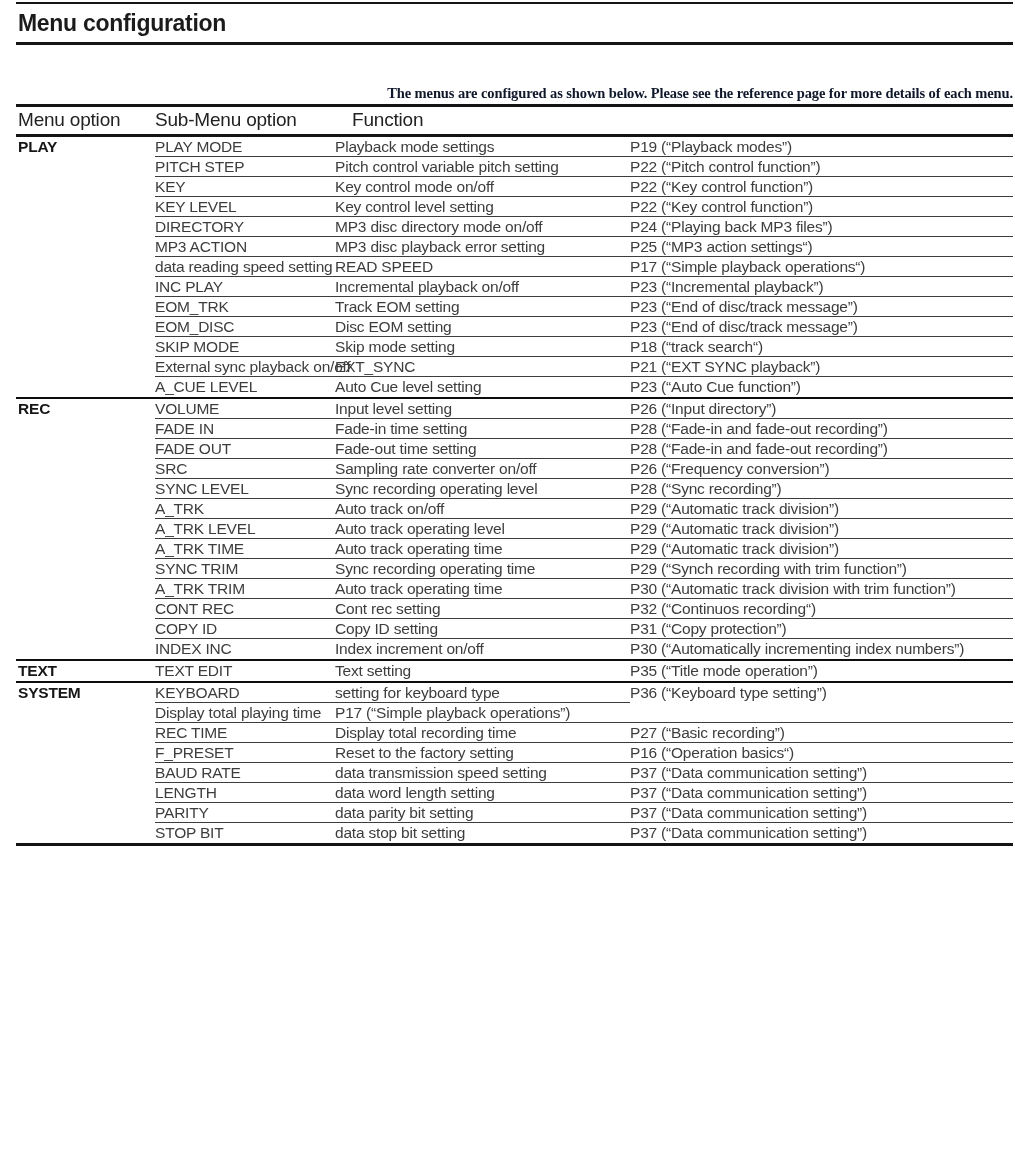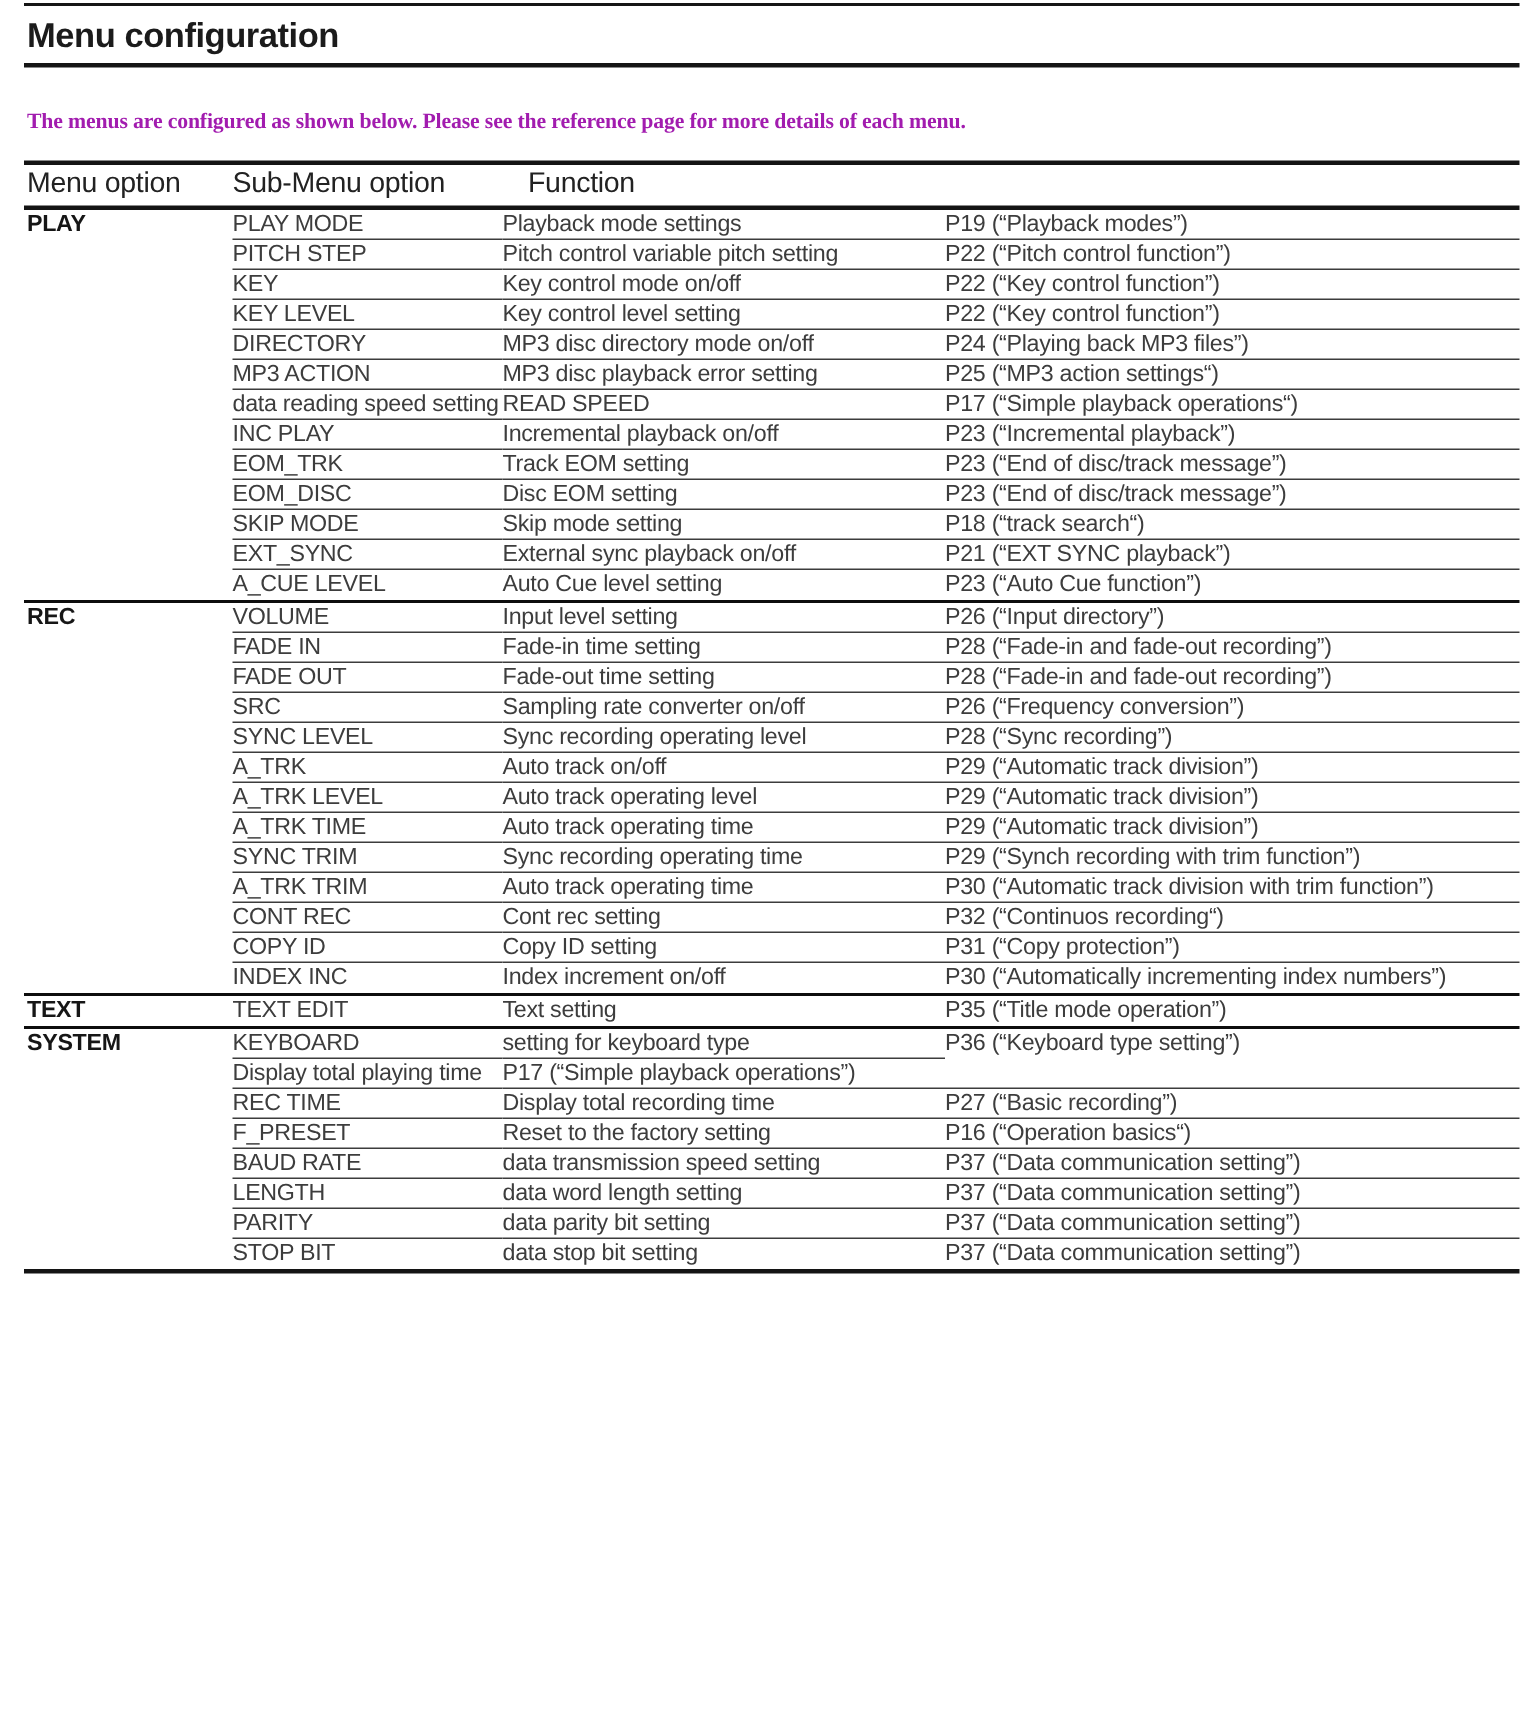--- a/index.html
+++ b/index.html
@@ -31,27 +31,28 @@
     line-height: 1.2;
   }
   .title-rule {
     height: 3px;
     background: #151515;
   }
   .intro {
     font-family: "Liberation Serif", serif;
     font-weight: 700;
     font-size: 14.5px;
-    color: #a21caf;
-    margin-top: 28px;
+    color: #0f172a;
+    margin-top: 40px;
     padding-left: 2px;
     letter-spacing: -0.1px;
+    text-align: right;
   }
   .menu-table {
-    margin-top: 17px;
+    margin-top: 2px;
   }
   .thead {
     border-top: 3px solid #141414;
     border-bottom: 3px solid #141414;
     display: grid;
     grid-template-columns: 139px 180px 295px 1fr;
     align-items: center;
     height: 27px;
     font-size: 19px;
     color: #222222;
@@ -182,22 +183,22 @@
     <div class="cell c-ref">P23 (“End of disc/track message”)</div>
   </div>
         <div class="trow">
     <div class="cell c-menu"></div>
     <div class="cell c-sub">SKIP MODE</div>
     <div class="cell c-func">Skip mode setting</div>
     <div class="cell c-ref">P18 (“track search“)</div>
   </div>
         <div class="trow">
     <div class="cell c-menu"></div>
+    <div class="cell c-func">External sync playback on/off</div>
     <div class="cell c-sub">EXT_SYNC</div>
-    <div class="cell c-func">External sync playback on/off</div>
     <div class="cell c-ref">P21 (“EXT SYNC playback”)</div>
   </div>
         <div class="trow">
     <div class="cell c-menu"></div>
     <div class="cell c-sub">A_CUE LEVEL</div>
     <div class="cell c-func">Auto Cue level setting</div>
     <div class="cell c-ref">P23 (“Auto Cue function”)</div>
   </div>
         <div class="trow group-start">
     <div class="cell c-menu">REC</div>

